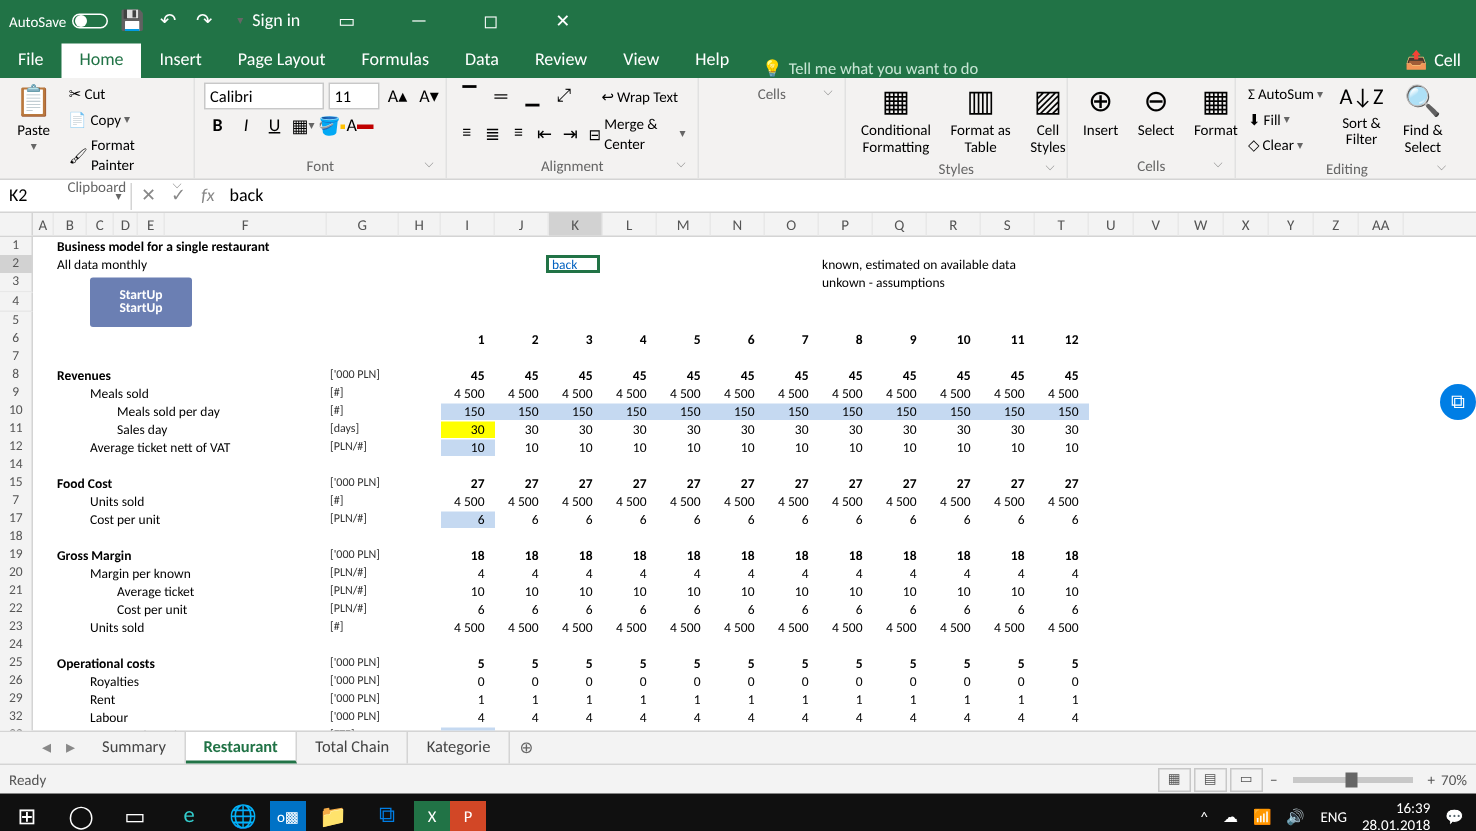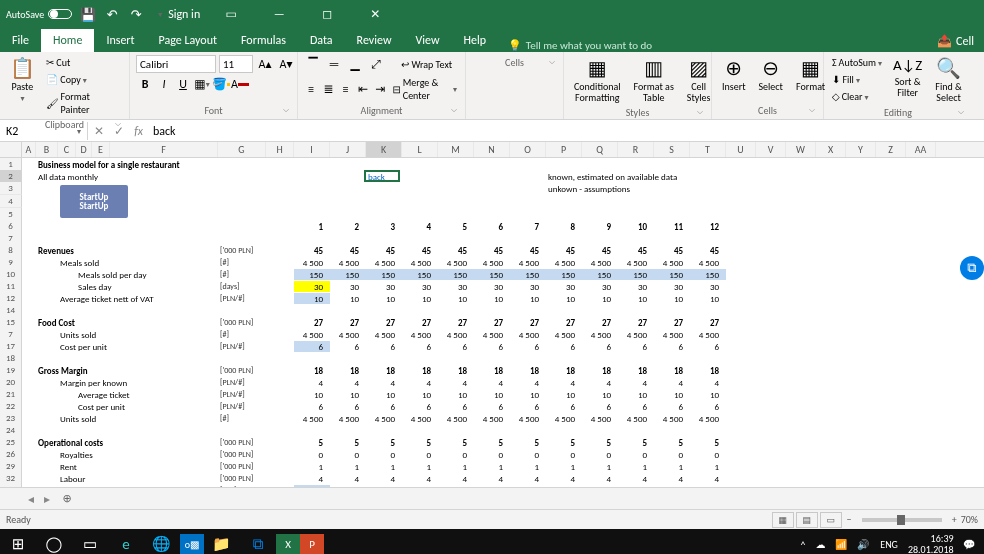--- a/index.html
+++ b/index.html
@@ -1137,20 +1137,26 @@
       </div>
     </div>
   <div class="active-cell" style="left:364px;top:28px;width:36px;height:12px"></div>
 </div>
 
 <div class="dropbox-badge">⧉</div>
 
 <div class="sheettabs">
   <span class="fx-btn" style="padding:0 4px">◂</span>
   <span class="fx-btn" style="padding:0 6px">▸</span>
+  <div id="sheets-host" style="display:flex">
+      <div class="st">Summary</div>
+      <div class="st active">Restaurant</div>
+      <div class="st">Total Chain</div>
+      <div class="st">Kategorie</div>
+    </div>
   <div class="st-add">⊕</div>
 </div>
 
 <div class="statusbar">
   <span>Ready</span>
   <span class="sp"></span>
   <span class="view-btn">▦</span>
   <span class="view-btn">▤</span>
   <span class="view-btn">▭</span>
   <span style="padding:0 4px">−</span>

